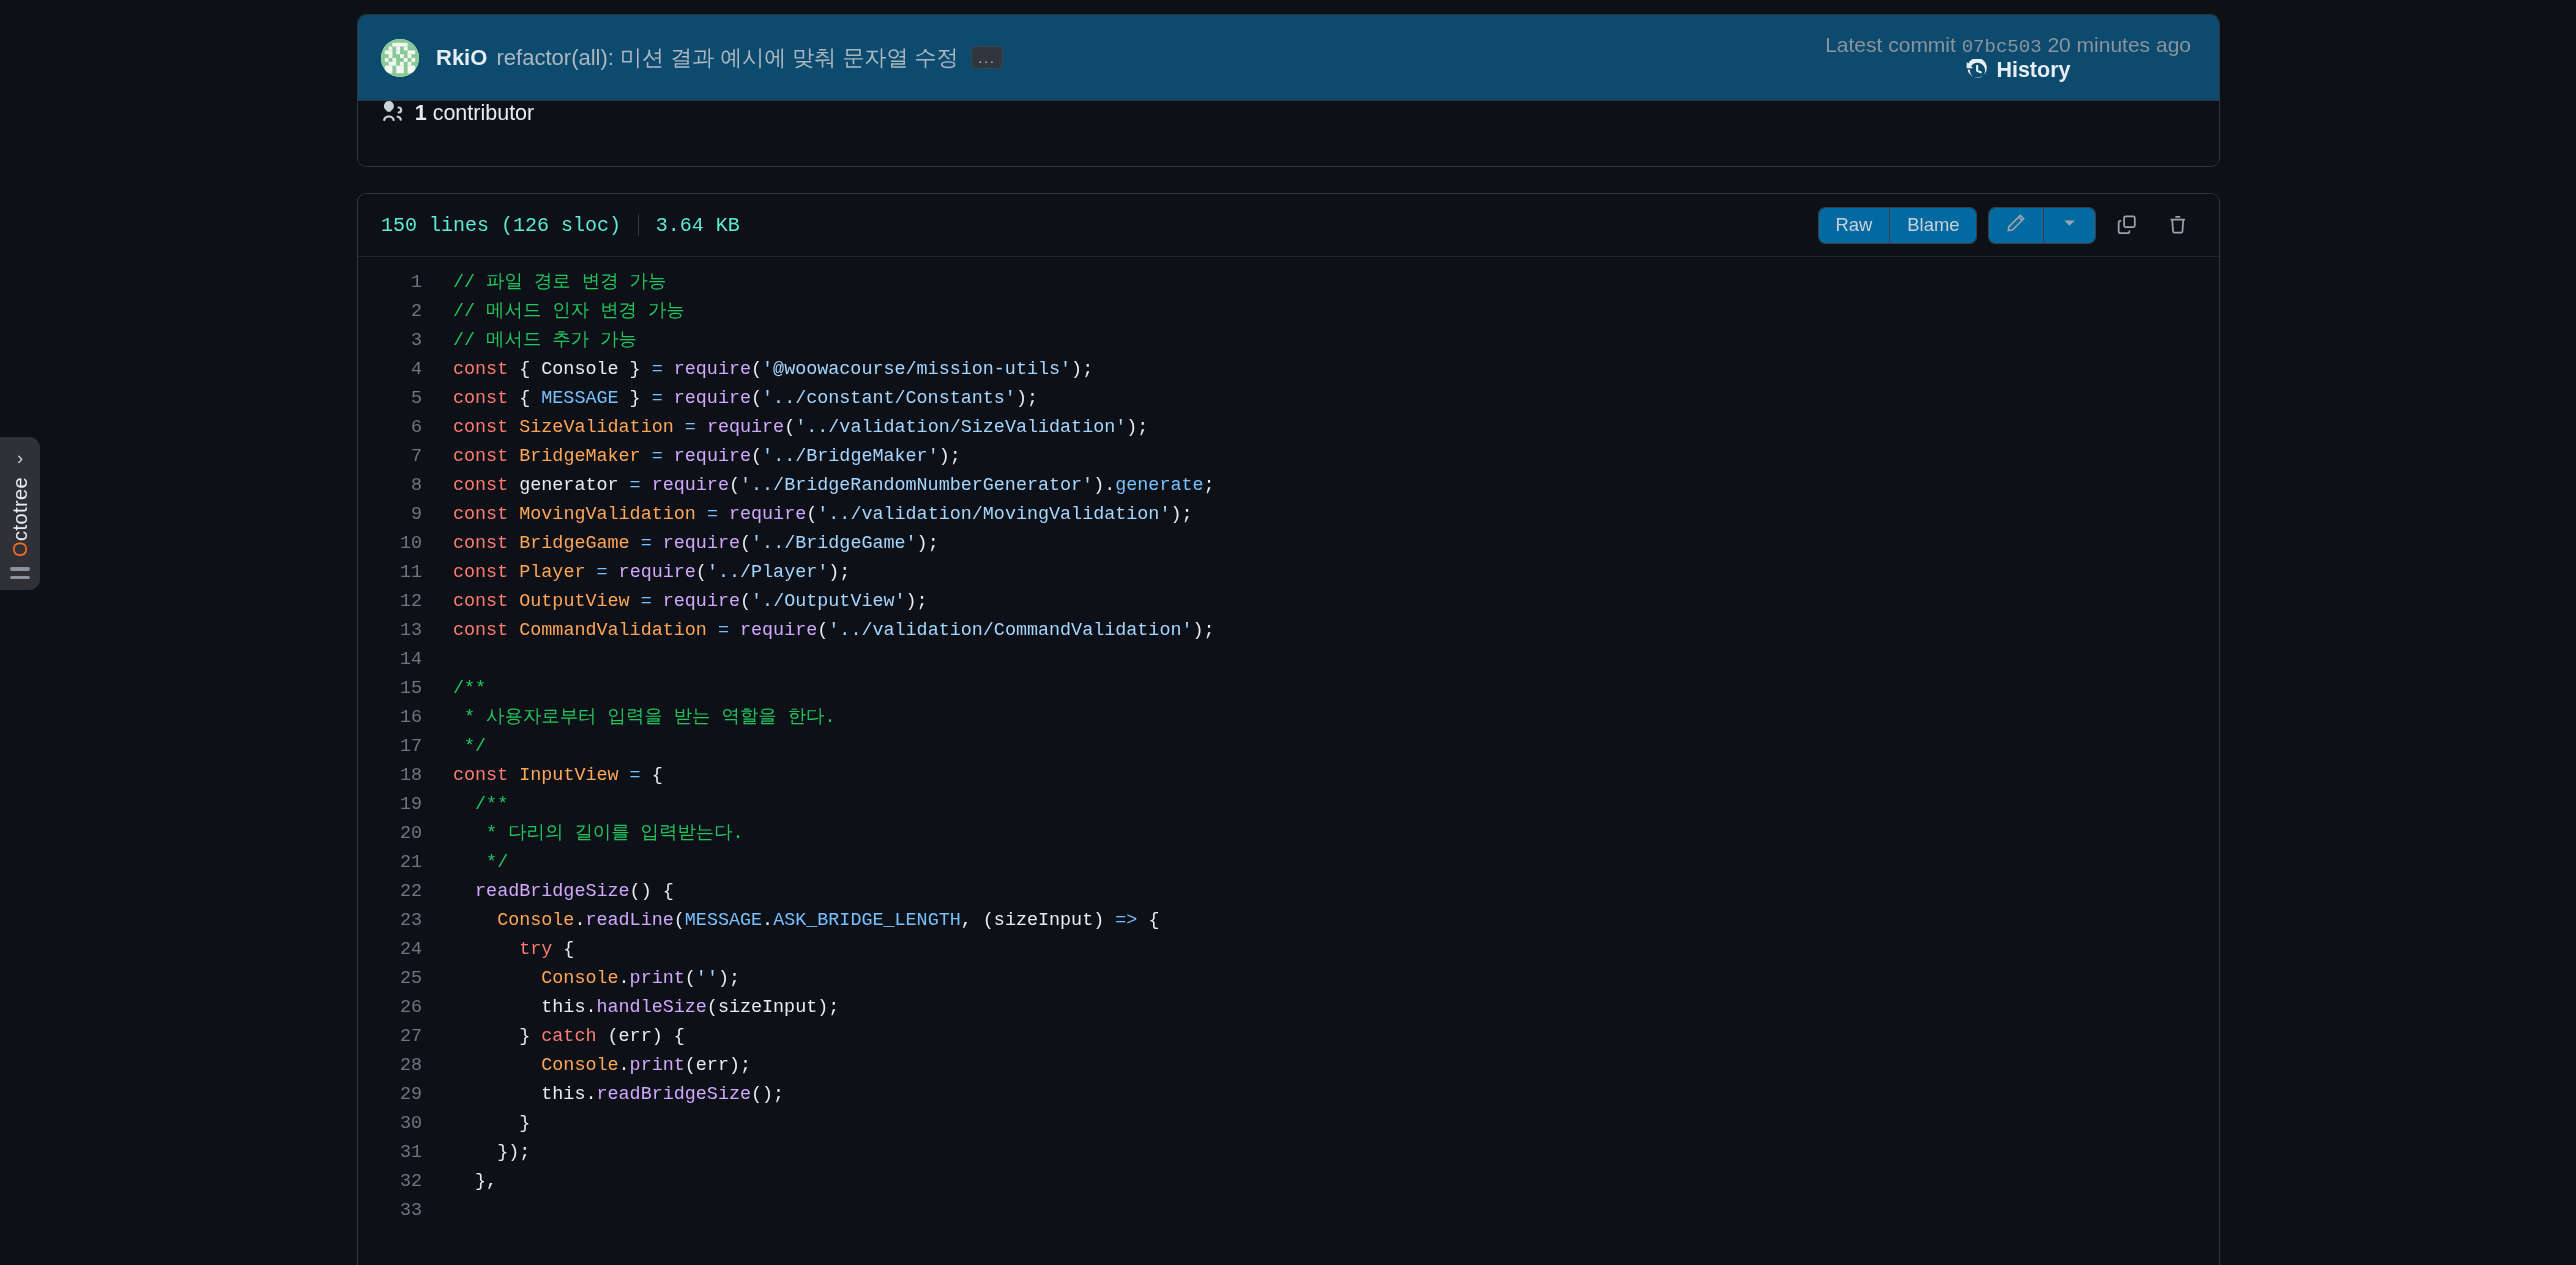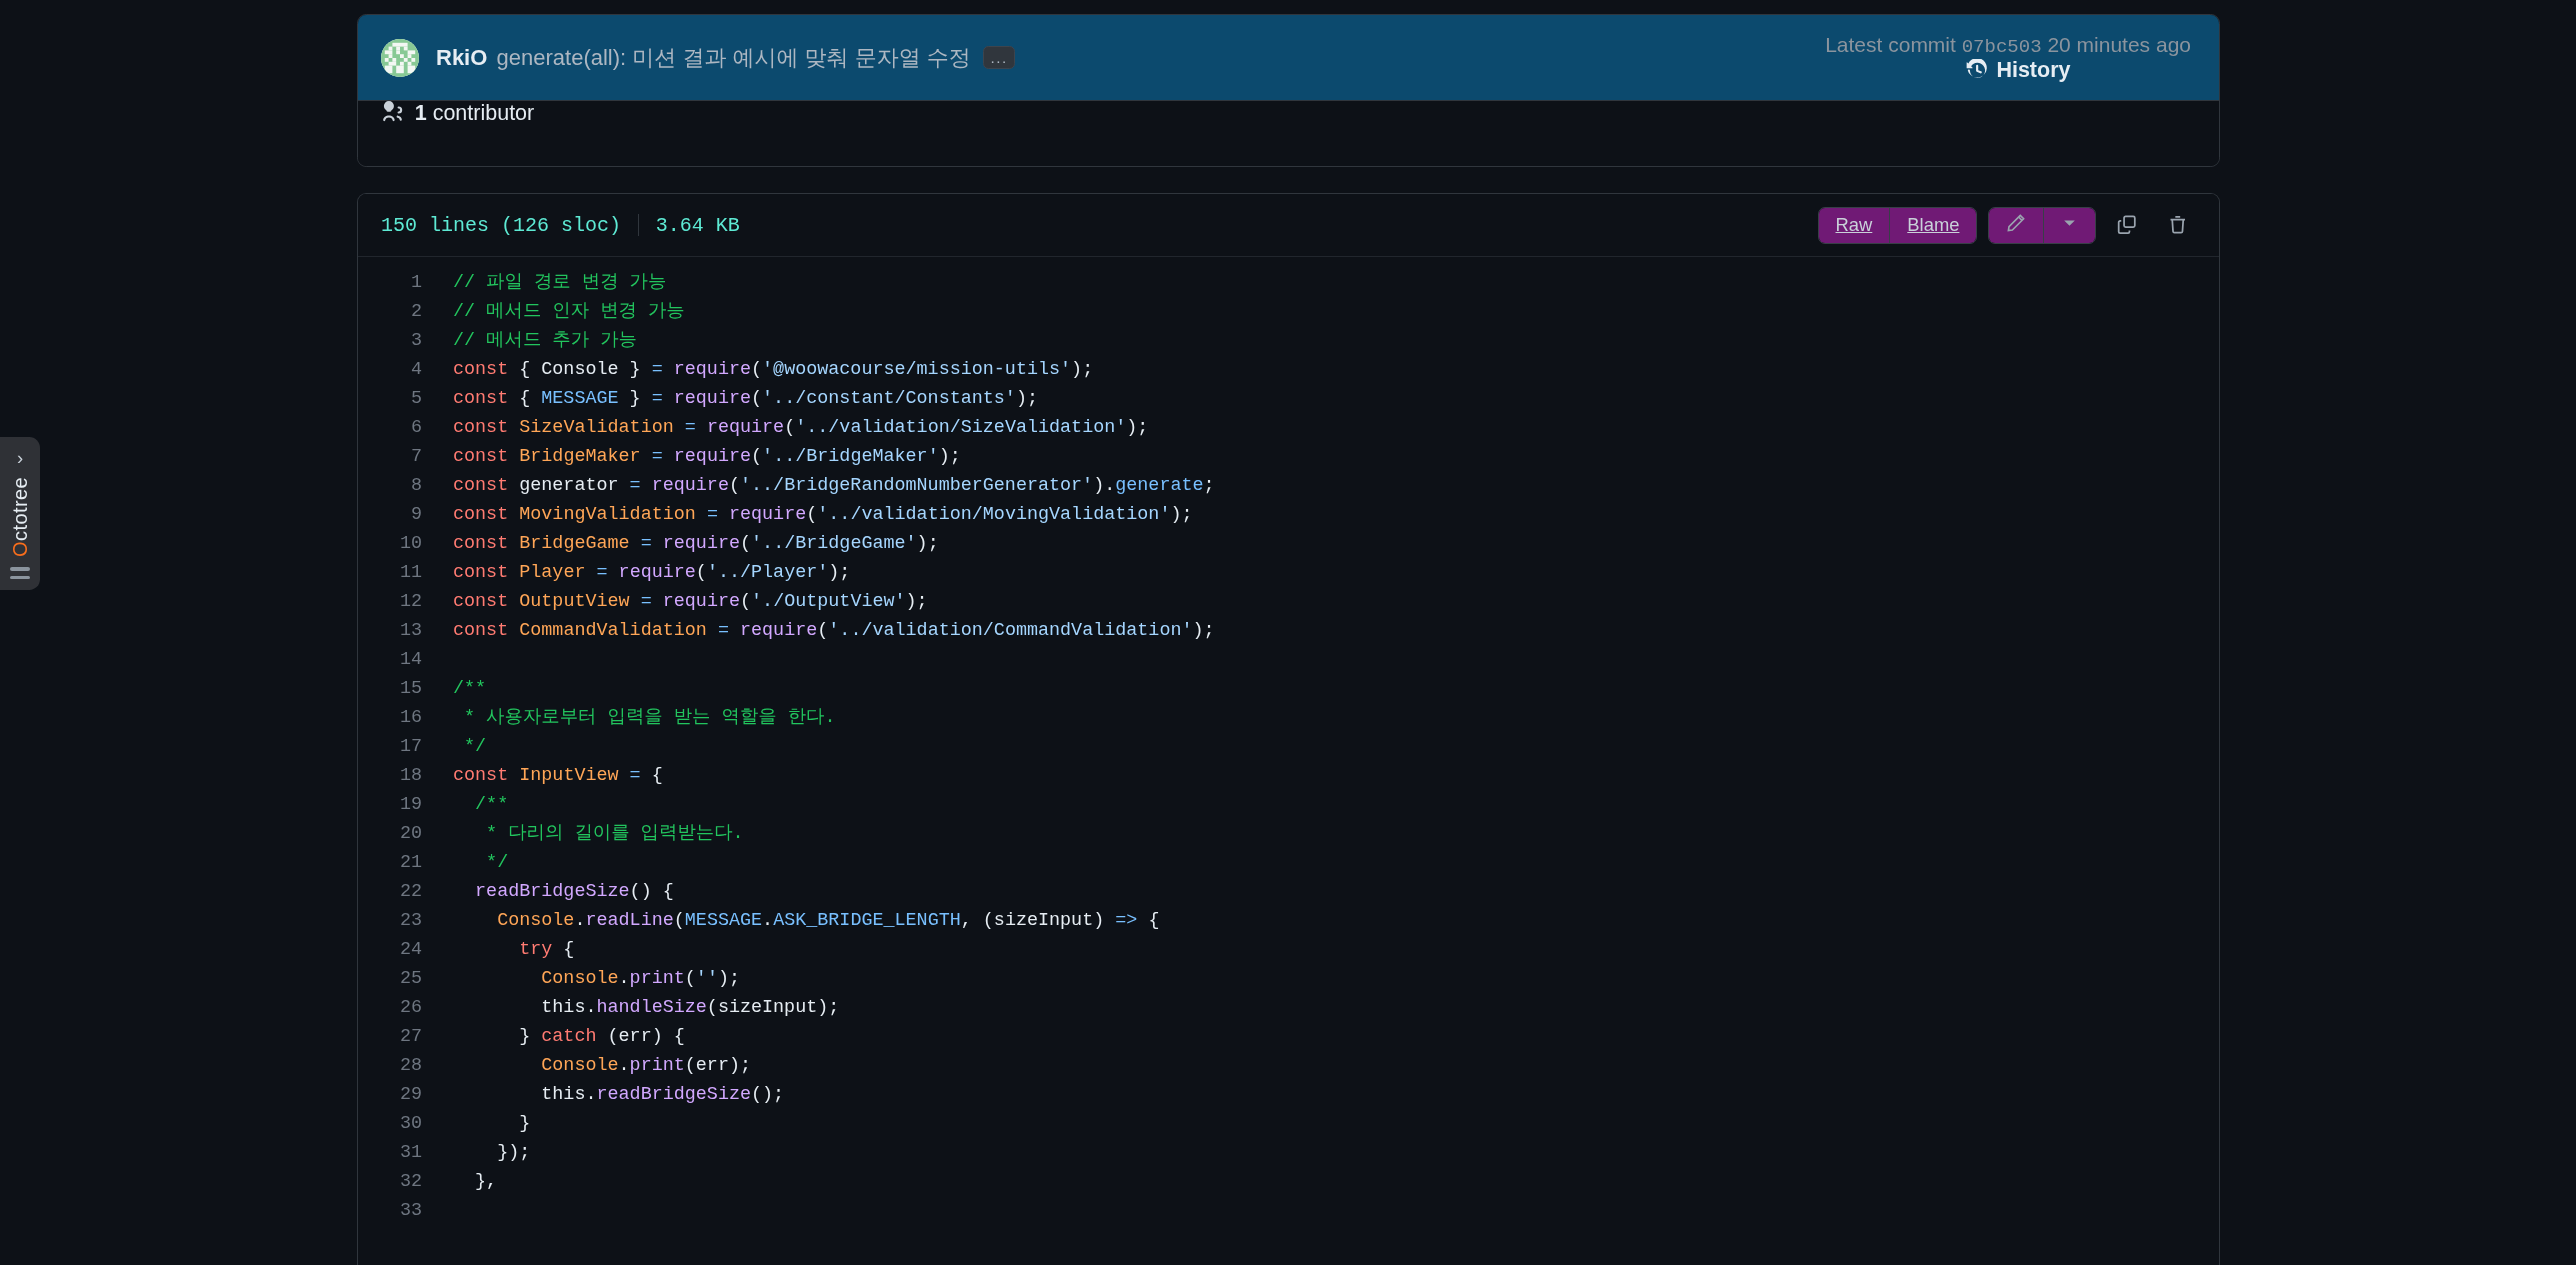--- a/index.html
+++ b/index.html
@@ -93,22 +93,22 @@
     display: flex; align-items: center; padding: 0 21.5px 0 23px;
     border-bottom: 0.8px solid #21262d;
   }
   .file-meta {
     font-family: "Liberation Mono", monospace;
     color: #5eead4; font-size: 20px; display: flex; align-items: center; white-space: nowrap;
   }
   .meta-sep { display: inline-block; width: 0.8px; height: 21.5px; background: #30363d; margin: 0 17px; }
   .tb-right { margin-left: auto; display: flex; align-items: center; gap: 10.7px; }
   .btn-group { display: flex; border: 0.8px solid #383f47; border-radius: 7px; overflow: hidden; height: 37px; }
-  .btn-group > * { display: flex; align-items: center; justify-content: center; background: #701a75; color: #c9d1d9;
-                   font-size: 18.4px; padding: 0 17px; cursor: pointer; border: none; text-decoration: underline; }
+  .btn-group > * { display: flex; align-items: center; justify-content: center; background: #0369a1; color: #c9d1d9;
+                   font-size: 18.4px; padding: 0 17px; cursor: pointer; border: none; }
   .btn-group > * + * { border-left: 0.8px solid #383f47; }
   .icon-btn {
     width: 40px; height: 37px; display: flex; align-items: center; justify-content: center;
     background: transparent; border: none; cursor: pointer;
   }
   .icon-btn svg { display: block; }
 
   
   .code-area {
     background: #0d1117;
@@ -178,21 +178,21 @@
           <rect x="8" y="5" width="1" height="1" fill="#f3f7f3"></rect>
           <rect x="2" y="6" width="2" height="1" fill="#f3f7f3"></rect>
           <rect x="5" y="6" width="1" height="1" fill="#f3f7f3"></rect>
           <rect x="7" y="6" width="1" height="1" fill="#f3f7f3"></rect>
           <rect x="1" y="7" width="2" height="2" fill="#f3f7f3"></rect>
           <rect x="4" y="7" width="2" height="2" fill="#f3f7f3"></rect>
           <rect x="7" y="7" width="2" height="2" fill="#f3f7f3"></rect>
         </svg>
       </span>
       <span class="commit-author">RkiO</span>
-      <span class="commit-msg">generate(all): 미션 결과 예시에 맞춰 문자열 수정</span>
+      <span class="commit-msg">refactor(all): 미션 결과 예시에 맞춰 문자열 수정</span>
       <button class="ellipsis-btn">...</button>
 
       <span class="commit-right">
         <span class="latest-commit"><span>Latest commit</span>&nbsp;<span class="sha">07bc503</span>&nbsp;<span>20 minutes ago</span></span>
         <a class="history-link" href="#">
           <span>
             <svg width="23" height="23" viewBox="0 0 16 16" fill="#e6edf3" aria-hidden="true">
               <path d="M1.643 3.143 .868 2.368a.25.25 0 0 0-.427.177V6.25c0 .138.112.25.25.25h3.704a.25.25 0 0 0 .177-.427l-.994-.995A5.25 5.25 0 1 1 2.75 8 .75.75 0 0 0 1.25 8a6.75 6.75 0 1 0 .393-4.857ZM7.75 4a.75.75 0 0 1 .75.75v2.992l2.028.812a.75.75 0 0 1-.557 1.392l-2.5-1A.751.751 0 0 1 7 8.25v-3.5A.75.75 0 0 1 7.75 4Z"></path>
             </svg>
           </span>

